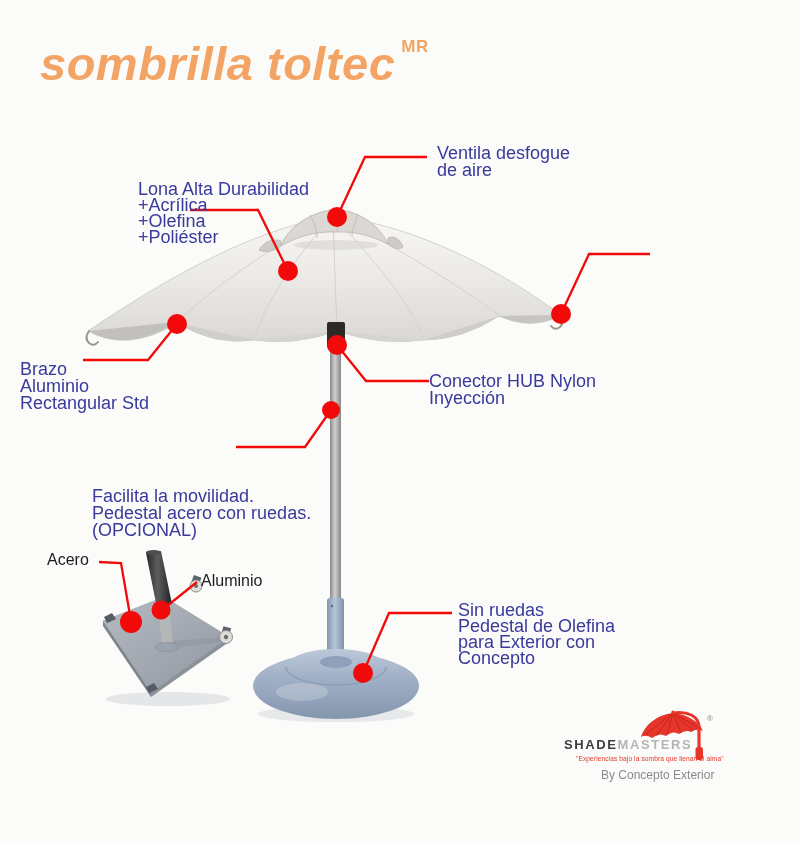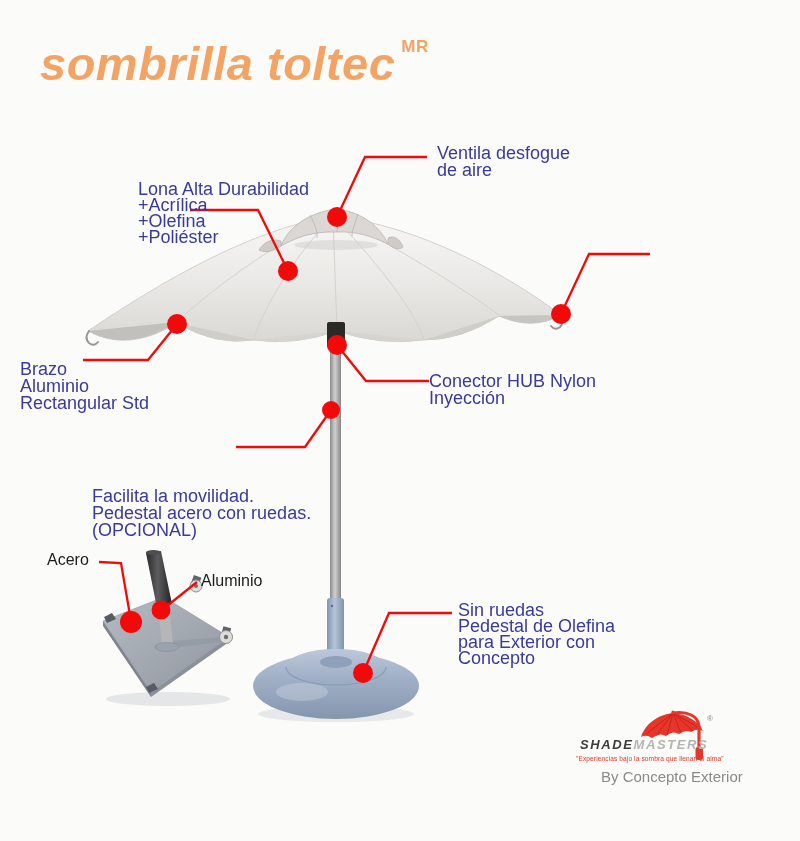--- a/index.html
+++ b/index.html
@@ -21,25 +21,25 @@
     font-size:18px; line-height:17px; white-space:nowrap;
   }
   .label-black {
     position:absolute; color:var(--text-black,#1c1c1c);
     font-size:16px; line-height:22px; white-space:nowrap;
   }
   .callout-line { stroke:var(--callout-red,#f20a0a); stroke-width:2.3; fill:none; }
   .callout-dot  { fill:var(--callout-red,#f20a0a); }
   .logo-red-fill   { fill:var(--logo-red,#e6362b); }
   .logo-red-stroke { stroke:var(--logo-red,#e6362b); fill:none; }
-  .brand { position:absolute; left:580px; top:737px; font-size:13px; font-weight:bold; letter-spacing:1.6px; white-space:nowrap;font-style:italic; }
+  .brand { position:absolute; left:564px; top:737px; font-size:13px; font-weight:bold; letter-spacing:1.6px; white-space:nowrap; }
   .brand .shade   { color:var(--logo-dark,#3d3d3d); }
   .brand .masters { color:var(--logo-gray,#b5b5b5); }
   .tagline { position:absolute; left:576px; top:755px; font-size:6.6px; color:var(--logo-red,#e6362b); white-space:nowrap; letter-spacing:0.1px; }
-  .byline { position:absolute; left:601px; top:768px; font-size:15px; color:var(--byline-gray,#8a8a8a); white-space:nowrap; }
+  .byline { position:absolute; left:601px; top:768px; font-size:12px; color:var(--byline-gray,#8a8a8a); white-space:nowrap; }
   .registered { position:absolute; left:707px; top:714px; font-size:8px; color:#888; }
 </style>
 </head>
 <body>
 
 <div class="canvas">
 
   <svg class="layer-svg" width="800" height="841" viewBox="0 0 800 841">
     <defs>
       <linearGradient id="canopyGrad" x1="0" y1="0" x2="0" y2="1">

